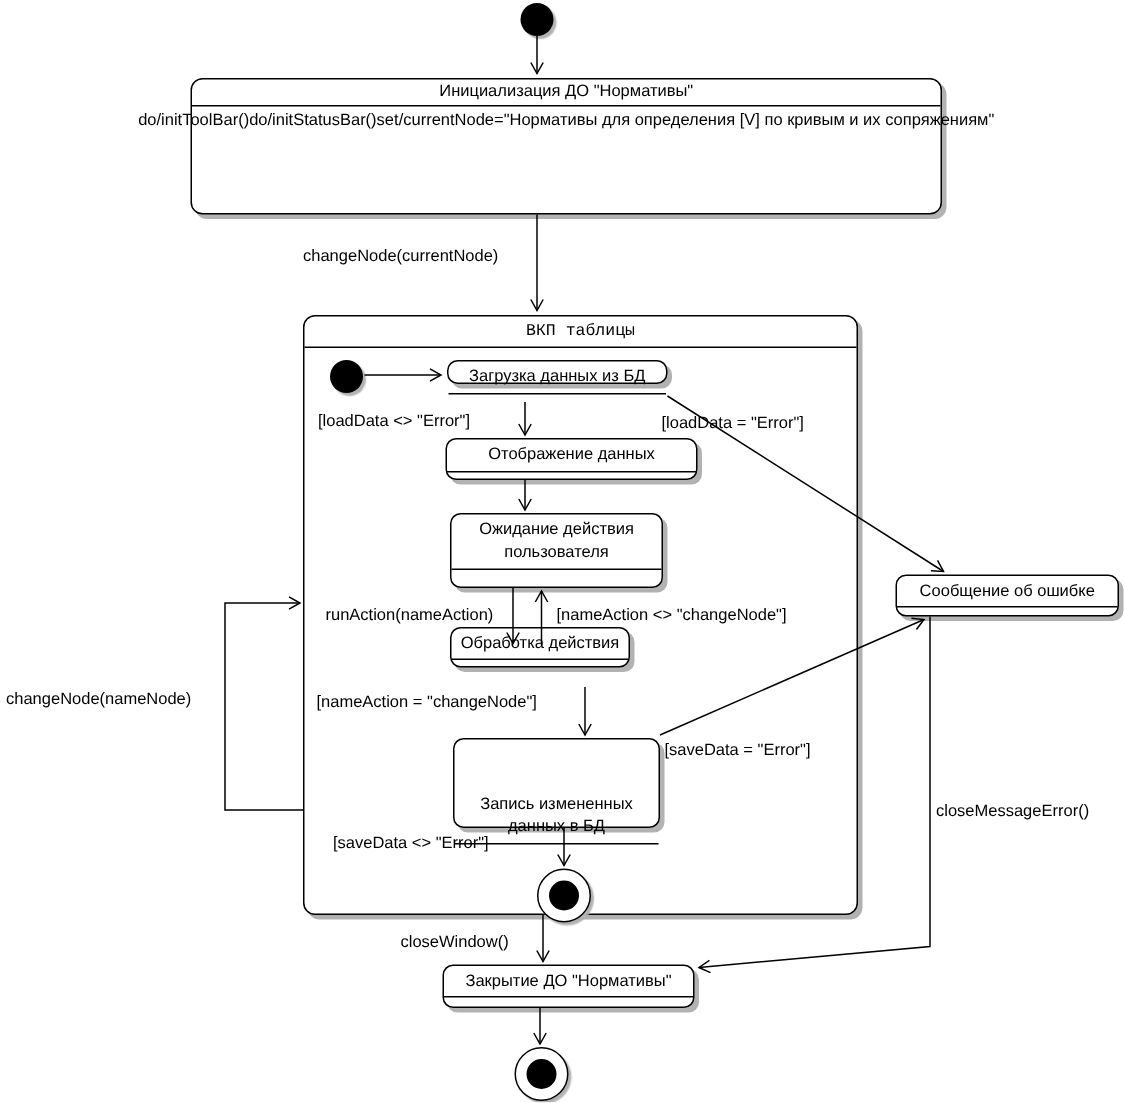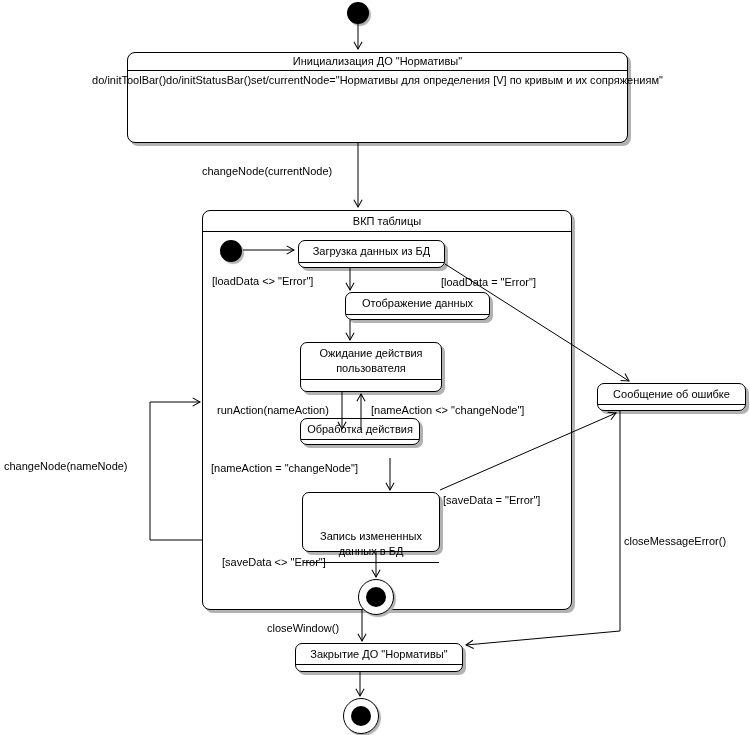--- a/index.html
+++ b/index.html
@@ -35,43 +35,43 @@
     display:flex; align-items:center; justify-content:center;
   }
   .final .fdot { background:#000; border-radius:50%; width:20px; height:20px; }
 </style>
 </head>
 <body>
 
 <div class="canvas">
 
   <div class="node" style="left:202px; top:210px; width:370px; height:400px;">
-    <div class="t" style="height:20px;">ВКП таблицы</div>
+    <div class="t" style="height:20px;font-family:Liberation Mono, monospace;">ВКП таблицы</div>
     <div class="f"></div>
   </div>
 
   <div class="dot" style="left:347px; top:2px; width:22px; height:22px;"></div>
 
   <div class="node" style="left:127px; top:52px; width:501px; height:91px;">
     <div class="t" style="height:17px;">Инициализация ДО "Нормативы"</div>
     <div class="bigbody">
       <div class="act">do/initToolBar()</div>
       <div class="act">do/initStatusBar()</div>
       <div class="act">set/currentNode="Нормативы для определения [V] по кривым и их сопряжениям"</div>
     </div>
   </div>
 
   <div class="dot" style="left:220px; top:240px; width:22px; height:22px;"></div>
 
-  <div class="node" style="left:298px; top:240px; width:147px; height:28px; border-radius:7px;">
+  <div class="node" style="left:298px; top:240px; width:147px; height:16px; border-radius:7px;">
     <div class="t" style="height:21px;">Загрузка данных из БД</div>
     <div class="f"></div>
   </div>
 
-  <div class="node" style="left:297px; top:292px; width:145px; height:28px; border-radius:7px;margin-left:48px;">
+  <div class="node" style="left:297px; top:292px; width:168px; height:28px; border-radius:7px;">
     <div class="t" style="height:21px;">Отображение данных</div>
     <div class="f"></div>
   </div>
 
   <div class="node" style="left:300px; top:342px; width:142px; height:50px; border-radius:7px;">
     <div class="t" style="height:36px; line-height:15px;">Ожидание действия пользователя</div>
     <div class="f"></div>
   </div>
 
   <div class="node" style="left:300px; top:418px; width:120px; height:27px; border-radius:7px;">

